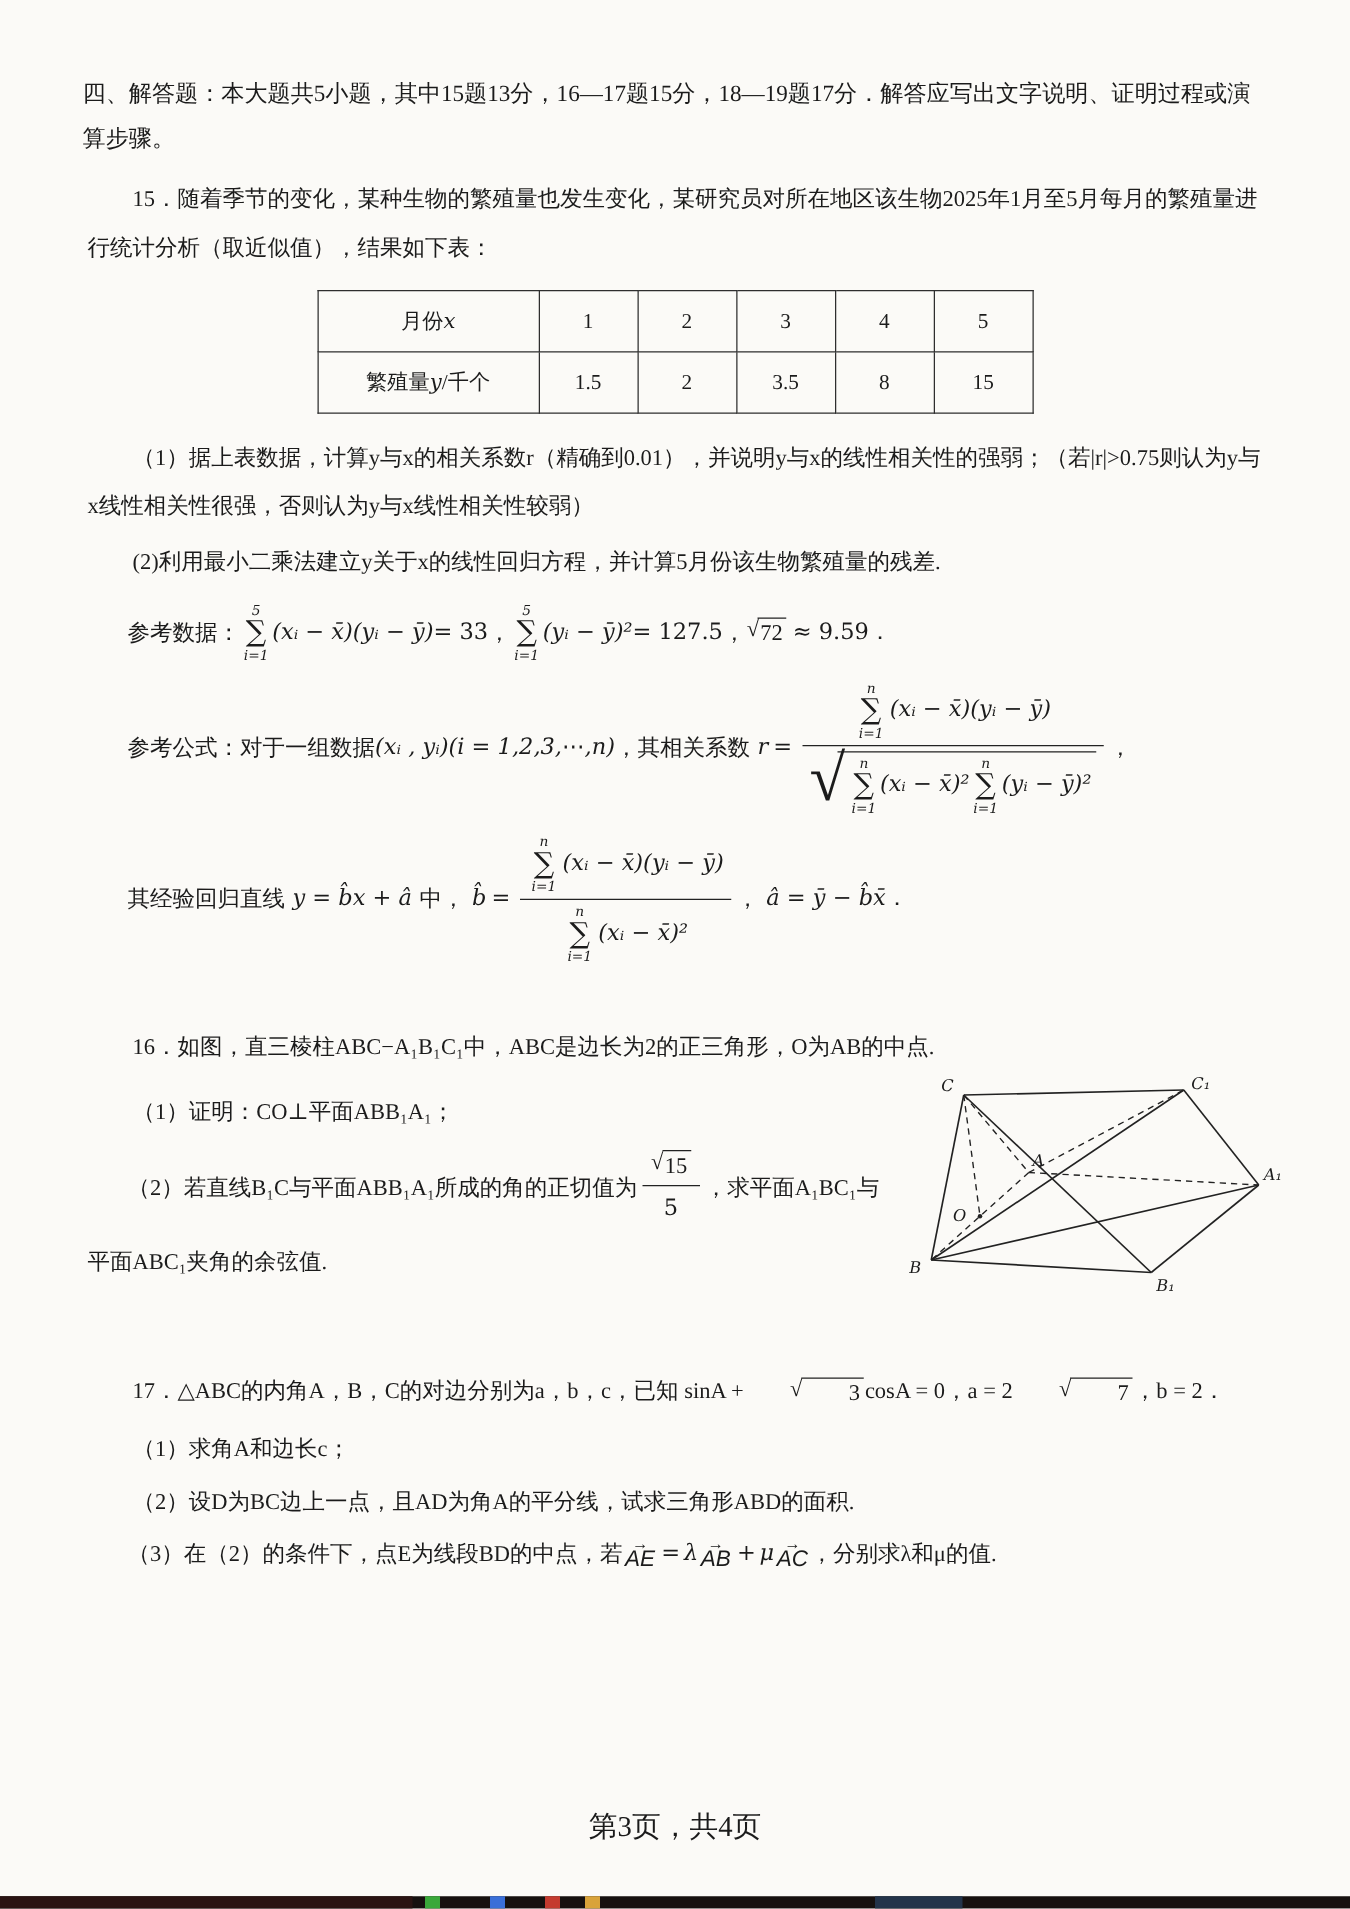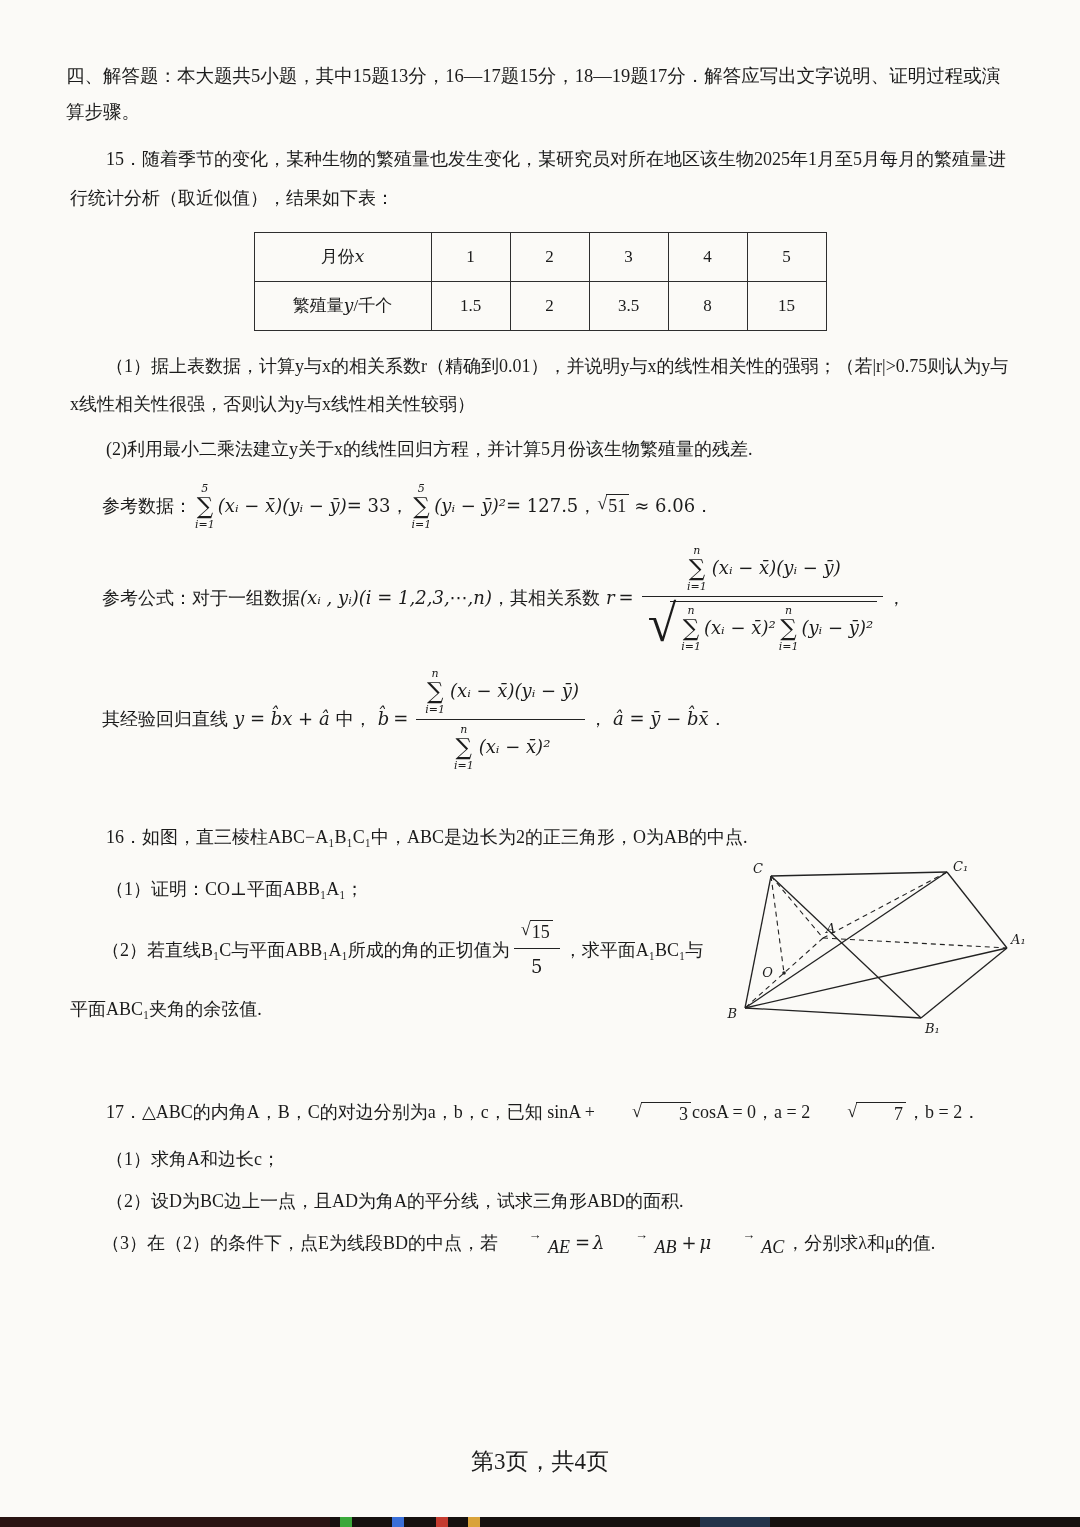--- a/index.html
+++ b/index.html
@@ -41,21 +41,21 @@
   .rt .s { line-height:1.1; font-style:normal; }
   .rt .b { border-top:1.4px solid #222; line-height:1.2; padding:1px 3px 0 2px; font-style:normal; margin-left:-1px; }
   .rt-big { display:inline-flex; align-items:flex-start; }
   .rt-big .s { font-size:52px; line-height:0.95; font-weight:300; margin-right:-6px; transform:translateY(-2px); }
   .rt-big .b { border-top:1.6px solid #222; display:flex; align-items:center; padding:3px 4px 0 8px; }
 
   
   .vec { display:inline-flex; flex-direction:column; align-items:center; line-height:1;
          vertical-align:-4px; margin:0 2px; }
   .vec .ar { font-size:13px; line-height:0.55; }
-  .vec .bb { font-family:Liberation Serif, serif; font-style:italic;margin-left:48px; }
+  .vec .bb { font-family:Liberation Sans, sans-serif; font-style:italic; }
 
   
   .frow { display:flex; align-items:center; flex-wrap:wrap; padding-left:36px; line-height:1.6; }
   .gap-m { margin:14px 0; }
 
   
   table.stats { border-collapse:collapse; margin:14px auto 16px auto; font-size:17px; }
   table.stats td { border:1px solid #2e2e2e; text-align:center; height:48px; padding:0 8px; }
   table.stats td.lbl { width:160px; }
   table.stats td.val { width:62px; }
@@ -120,23 +120,23 @@
         <span class="sum">
           <span class="lim">5</span>
           <span class="sg">∑</span>
           <span class="lim">i=1</span>
         </span>
         <span class="m">(yᵢ − ȳ)²</span>
         <span class="mu">= 127.5</span>
         <span>，</span>
         <span class="rt">
           <span class="s">√</span>
-          <span class="b">51</span>
-        </span>
-        <span class="mu" style="margin-left:4px;">≈ 6.06．</span>
+          <span class="b">72</span>
+        </span>
+        <span class="mu" style="margin-left:4px;">≈ 9.59．</span>
       </div>
 
       <div class="frow gap-m">
         <span>参考公式：对于一组数据</span>
         <span class="m">(xᵢ , yᵢ)(i = 1,2,3,⋯,n)</span>
         <span>，其相关系数</span>
         <span class="m" style="margin-left:6px;">r</span>
         <span class="mu" style="margin:0 4px;">=</span>
         <span class="frac">
           <span class="num">

